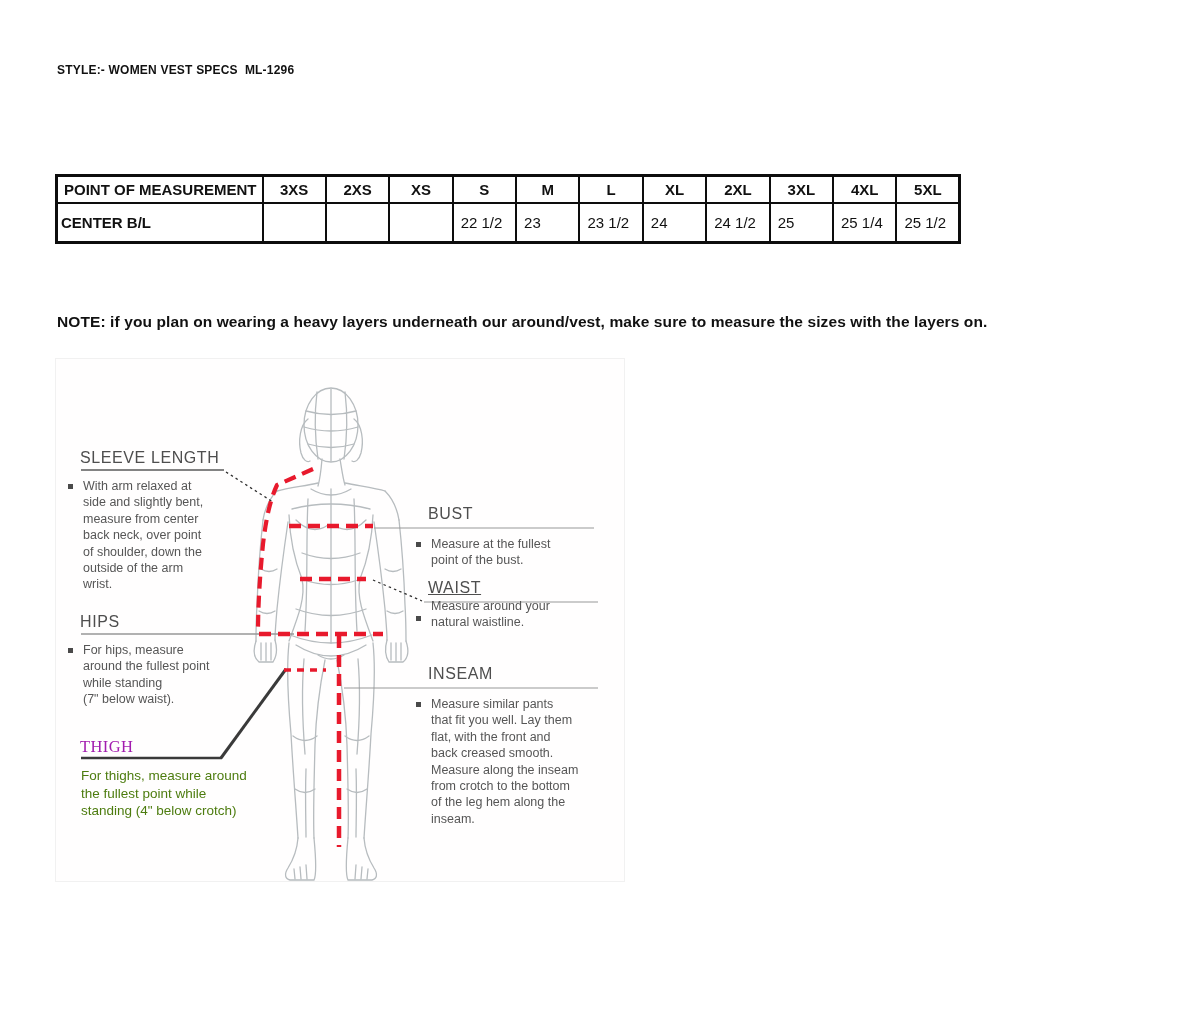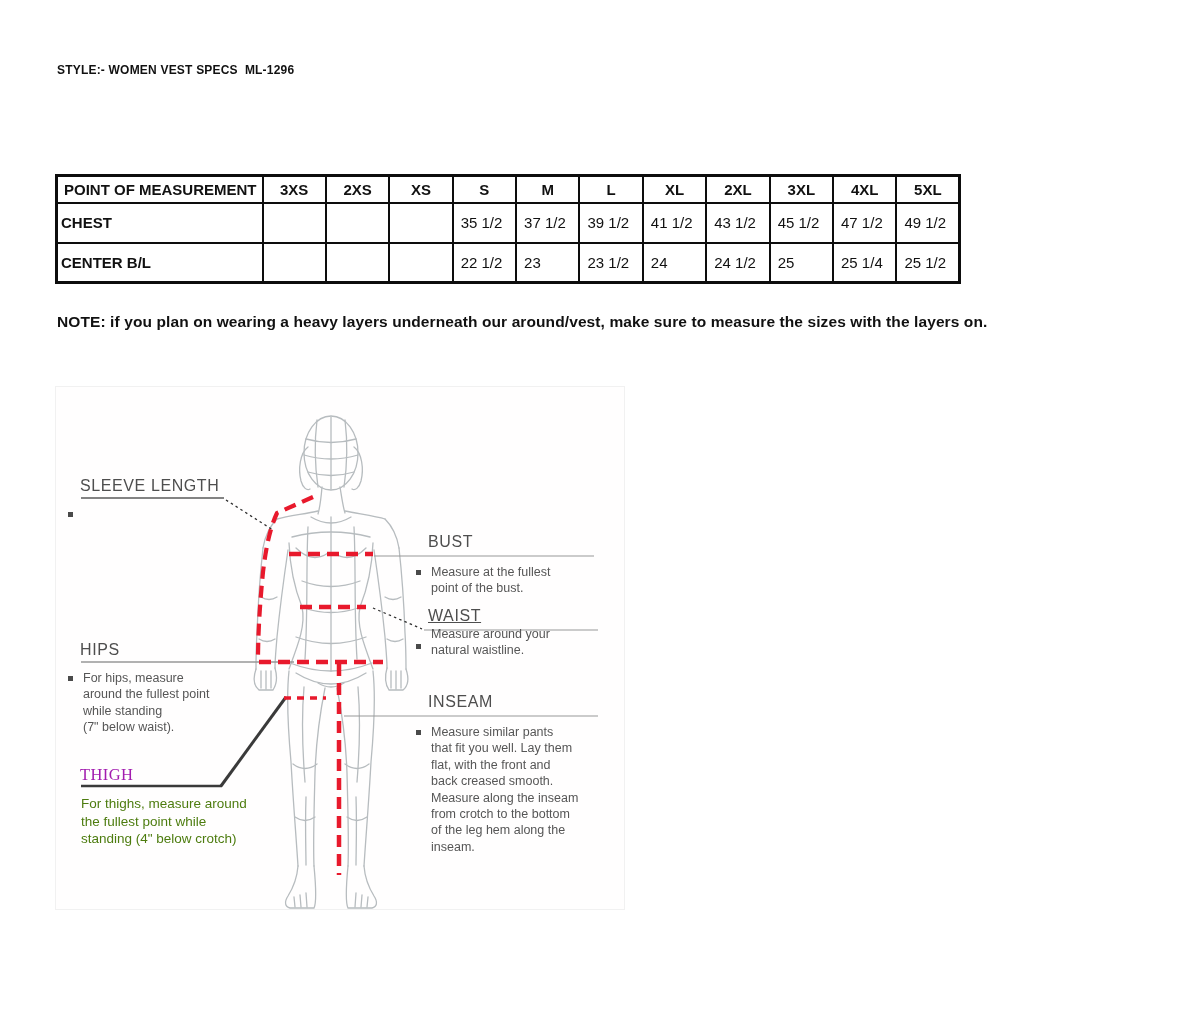--- a/index.html
+++ b/index.html
@@ -39,21 +39,20 @@
   .note-text {
     position: absolute; left: 57px; top: 313px;
     font-size: 15.5px; font-weight: bold; letter-spacing: 0.1px;
   }
   
   .diagram {
     position: absolute; left: 55px; top: 358px;
     width: 570px; height: 524px;
     border: 1px solid #f1f1f1;
     background: #fffefe;
-    margin-top: 28px;
   }
   .diagram svg { position: absolute; left: 0; top: 0; }
   .dg-label {
     position: absolute;
     font-size: 16px; letter-spacing: 0.6px;
     color: #4e4e4e; font-weight: 500;
     white-space: pre;
   }
   .dg-desc {
     position: absolute;
@@ -89,34 +88,20 @@
           <th>L</th>
           <th>XL</th>
           <th>2XL</th>
           <th>3XL</th>
           <th>4XL</th>
           <th>5XL</th>
         </tr>
       </thead>
     <tbody>
         <tr>
-          <td class="row-label">CHEST</td>
-          <td></td>
-          <td></td>
-          <td></td>
-          <td>35 1/2</td>
-          <td>37 1/2</td>
-          <td>39 1/2</td>
-          <td>41 1/2</td>
-          <td>43 1/2</td>
-          <td>45 1/2</td>
-          <td>47 1/2</td>
-          <td>49 1/2</td>
-        </tr>
-        <tr>
           <td class="row-label">CENTER B/L</td>
           <td></td>
           <td></td>
           <td></td>
           <td>22 1/2</td>
           <td>23</td>
           <td>23 1/2</td>
           <td>24</td>
           <td>24 1/2</td>
           <td>25</td>
@@ -217,20 +202,27 @@
       <line x1="233" y1="167" x2="317" y2="167" stroke-width="4.5" stroke-dasharray="12 7"></line>
       <line x1="244" y1="220" x2="310" y2="220" stroke-width="4.5" stroke-dasharray="12 7"></line>
       <line x1="203" y1="275" x2="327" y2="275" stroke-width="4.5" stroke-dasharray="12 7"></line>
       <line x1="228" y1="311" x2="270" y2="311" stroke-width="3.6" stroke-dasharray="7 6"></line>
       <line x1="283" y1="277" x2="283" y2="488" stroke-width="4.5" stroke-dasharray="12 7"></line>
     </g>
   </svg>
 
   <div class="dg-label" style="left:24px; top:90px;">SLEEVE LENGTH</div>
   <span class="bullet" style="left:12px; top:125px;"></span>
+  <div class="dg-desc" style="left:27px; top:119px;">With arm relaxed at
+side and slightly bent,
+measure from center
+back neck, over point
+of shoulder, down the
+outside of the arm
+wrist.</div>
 
   <div class="dg-label" style="left:24px; top:254px;">HIPS</div>
   <span class="bullet" style="left:12px; top:289px;"></span>
   <div class="dg-desc" style="left:27px; top:283px;">For hips, measure
 around the fullest point
 while standing
 (7" below waist).</div>
 
   <div class="dg-label dark" style="left:24px; top:378px;">THIGH</div>
   <div class="dg-desc dark" style="left:25px; top:408px;">For thighs, measure around

